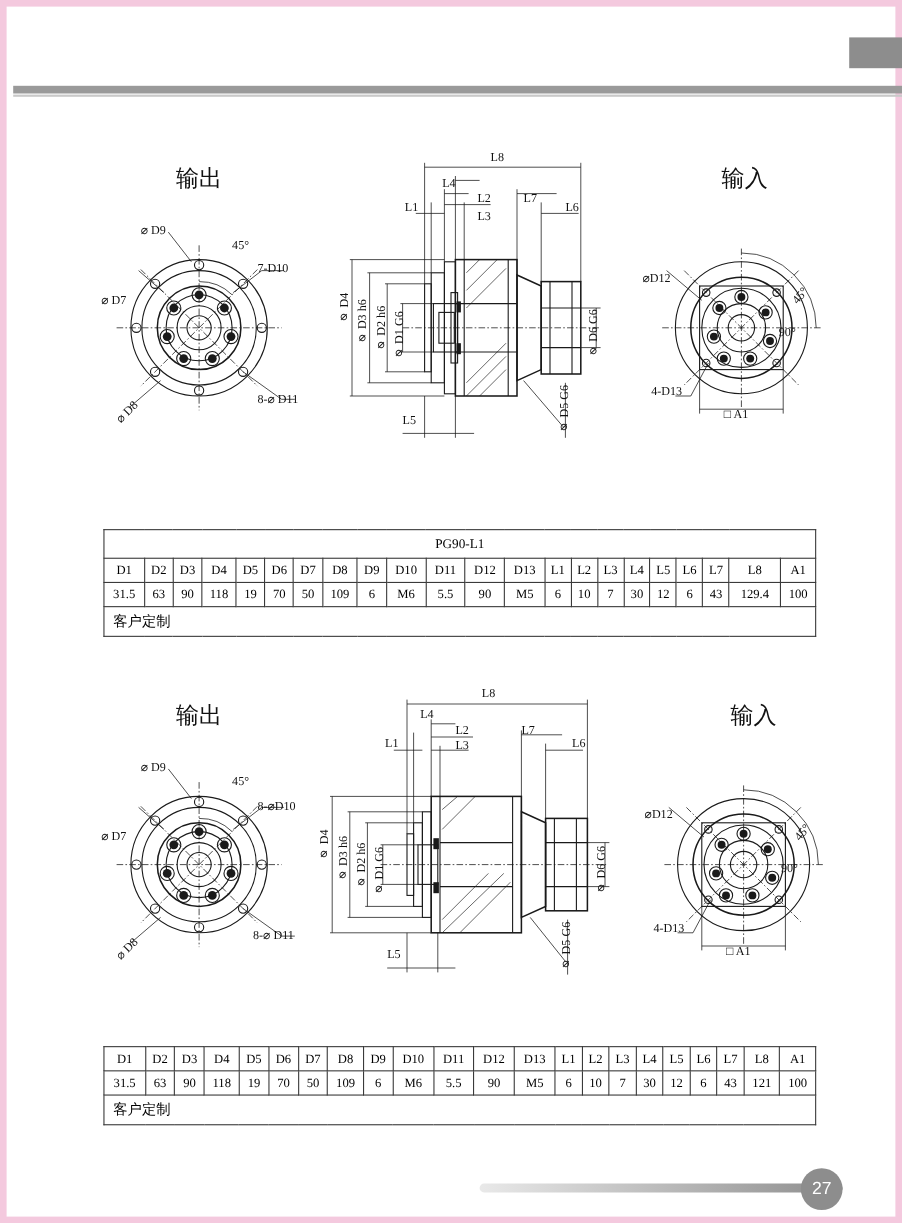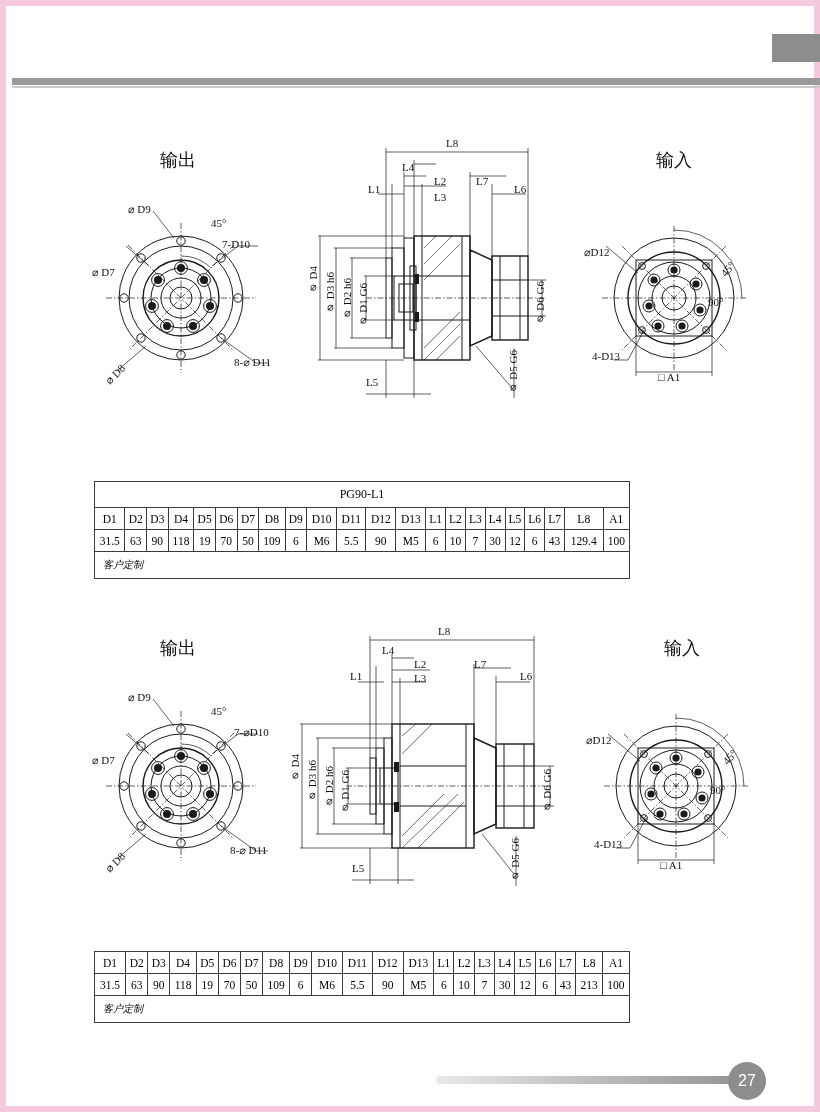--- a/index.html
+++ b/index.html
@@ -43,56 +43,56 @@
   }
   
   .section{position:absolute;left:0;width:820px;}
   .sec1{top:92px;}
   .sec2{top:600px;}
   .lbl{
     position:absolute;
     font-family:"Liberation Sans",sans-serif;
     font-size:13px;color:#111;white-space:nowrap;
   }
-  .lbl-cn{font-size:18px;font-family:"DejaVu Sans",sans-serif;}
+  .lbl-cn{font-size:21px;font-family:"DejaVu Sans",sans-serif;}
   .dim{
     position:absolute;font-size:11px;color:#111;
     font-family:"Liberation Serif",serif;white-space:nowrap;
   }
   .dim-v{
     writing-mode:vertical-rl;transform:rotate(180deg);
   }
   svg{position:absolute;left:0;top:0;overflow:visible;}
   .ln{stroke:#1a1a1a;stroke-width:1;fill:none;}
   .ln-thin{stroke:#1a1a1a;stroke-width:.7;fill:none;}
   .ln-thick{stroke:#1a1a1a;stroke-width:1.4;fill:none;}
   .ln-dash{stroke:#1a1a1a;stroke-width:.7;fill:none;stroke-dasharray:6 2 1.5 2;}
   .ln-hatch{stroke:#1a1a1a;stroke-width:.6;fill:none;}
   .fillblack{fill:#1a1a1a;stroke:none;}
   
   .tbl-wrap{position:absolute;left:88px;width:648px;}
   .t1{top:475px;}
   .t2{top:945px;}
   table{
-    border-collapse:collapse;width:536px;
+    border-collapse:collapse;width:648px;
     font-family:"Liberation Serif",serif;
     background:#fff;
   }
   table td,table th{
     border:1px solid #3a3a3a;
     text-align:center;
     font-weight:normal;
     font-size:11.5px;
     padding:2px 0;
     height:17px;
   }
   .tbl-title{font-size:12px;padding:3px 0;height:19px;}
   .tbl-note{
-    text-align:left;padding-left:8px;font-size:10px;
-    font-family:"DejaVu Sans",sans-serif;height:22px;font-style:italic;
+    text-align:left;padding-left:8px;font-size:13px;
+    font-family:"DejaVu Sans",sans-serif;height:22px;
   }
 </style>
 </head>
 <body>
 
 <div class="page">
 
   <div class="hdr-grey"></div>
   <div class="hdr-rule"></div>
   <div class="hdr-rule-thin"></div>
@@ -289,21 +289,21 @@
         <line class="ln-thin" x1="622" y1="262" x2="608" y2="262"></line>
         <line class="ln-thin" x1="630" y1="238" x2="630" y2="278"></line>
         <line class="ln-thin" x1="706" y1="238" x2="706" y2="278"></line>
         <line class="ln-thin" x1="630" y1="274" x2="706" y2="274"></line>
       </g>
     </svg>
 
     <span class="dim" style="left:122px;top:105px;">⌀ D9</span>
     <span class="dim" style="left:86px;top:168px;">⌀ D7</span>
     <span class="dim" style="left:98px;top:270px;transform:rotate(-45deg);">⌀ D8</span>
-    <span class="dim" style="left:216px;top:140px;">7-D10</span>
+    <span class="dim" style="left:228px;top:140px;">7-D10</span>
     <span class="dim" style="left:228px;top:258px;">8-⌀ D11</span>
     <span class="dim" style="left:205px;top:119px;">45°</span>
 
     <span class="dim dim-v" style="left:300px;top:168px;">⌀ D4</span>
     <span class="dim dim-v" style="left:317px;top:174px;">⌀ D3 h6</span>
     <span class="dim dim-v" style="left:334px;top:180px;">⌀ D2 h6</span>
     <span class="dim dim-v" style="left:350px;top:185px;">⌀ D1 G6</span>
     <span class="dim dim-v" style="left:527px;top:183px;">⌀ D6 G6</span>
     <span class="dim dim-v" style="left:500px;top:252px;">⌀ D5 G6</span>
 
@@ -542,21 +542,21 @@
         <line class="ln-thin" x1="624" y1="242" x2="610" y2="242"></line>
         <line class="ln-thin" x1="632" y1="218" x2="632" y2="258"></line>
         <line class="ln-thin" x1="708" y1="218" x2="708" y2="258"></line>
         <line class="ln-thin" x1="632" y1="254" x2="708" y2="254"></line>
       </g>
     </svg>
 
     <span class="dim" style="left:122px;top:85px;">⌀ D9</span>
     <span class="dim" style="left:86px;top:148px;">⌀ D7</span>
     <span class="dim" style="left:98px;top:250px;transform:rotate(-45deg);">⌀ D8</span>
-    <span class="dim" style="left:228px;top:120px;">7-⌀D10</span>
+    <span class="dim" style="left:228px;top:120px;">8-⌀D10</span>
     <span class="dim" style="left:224px;top:238px;">8-⌀ D11</span>
     <span class="dim" style="left:205px;top:99px;">45°</span>
 
     <span class="dim dim-v" style="left:282px;top:148px;">⌀ D4</span>
     <span class="dim dim-v" style="left:299px;top:154px;">⌀ D3 h6</span>
     <span class="dim dim-v" style="left:316px;top:160px;">⌀ D2 h6</span>
     <span class="dim dim-v" style="left:332px;top:164px;">⌀ D1 G6</span>
     <span class="dim dim-v" style="left:534px;top:163px;">⌀ D6 G6</span>
     <span class="dim dim-v" style="left:502px;top:232px;">⌀ D5 G6</span>
 
@@ -617,21 +617,21 @@
         <td>5.5</td>
         <td>90</td>
         <td>M5</td>
         <td>6</td>
         <td>10</td>
         <td>7</td>
         <td>30</td>
         <td>12</td>
         <td>6</td>
         <td>43</td>
-        <td>213</td>
+        <td>121</td>
         <td>100</td>
       </tr>
       <tr>
         <td class="tbl-note" colspan="22">客户定制</td>
       </tr>
     </tbody>
       </table>
   </div>
 
   <div class="footer-bar"></div>

